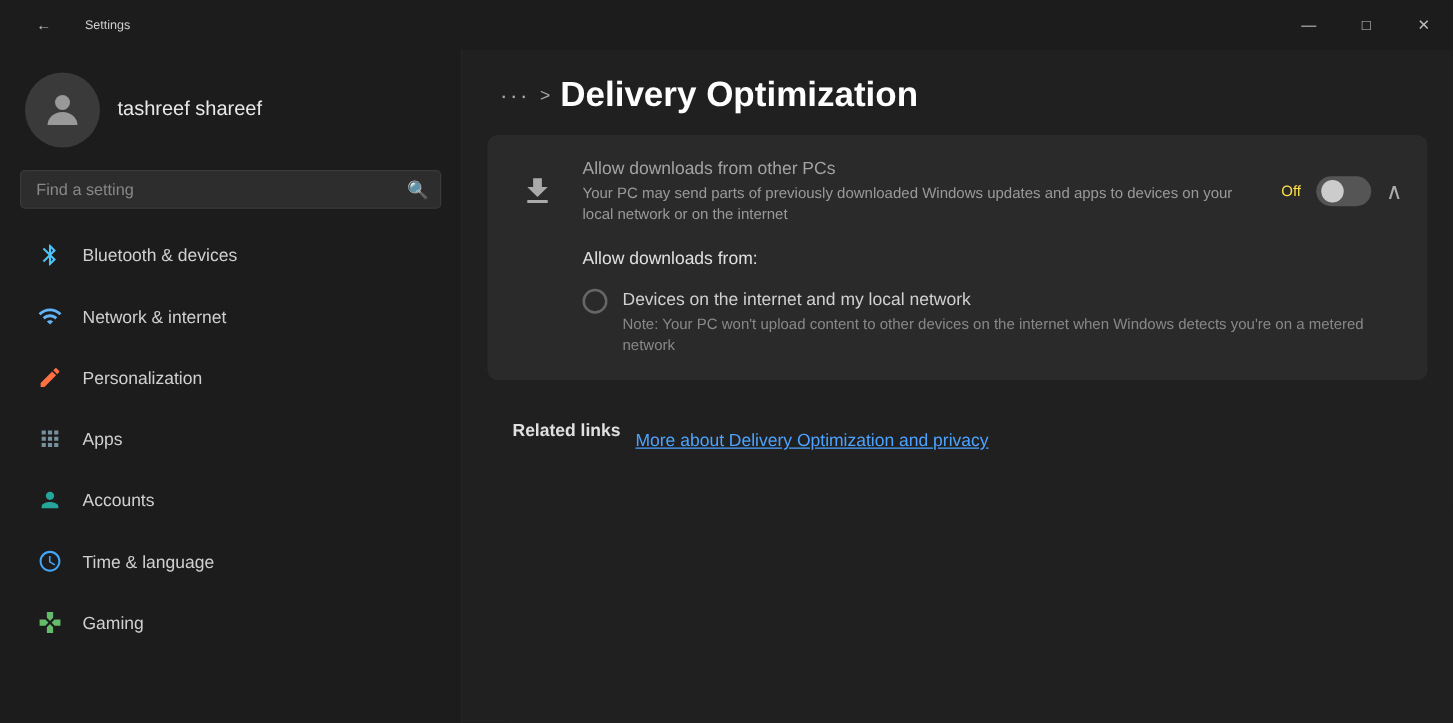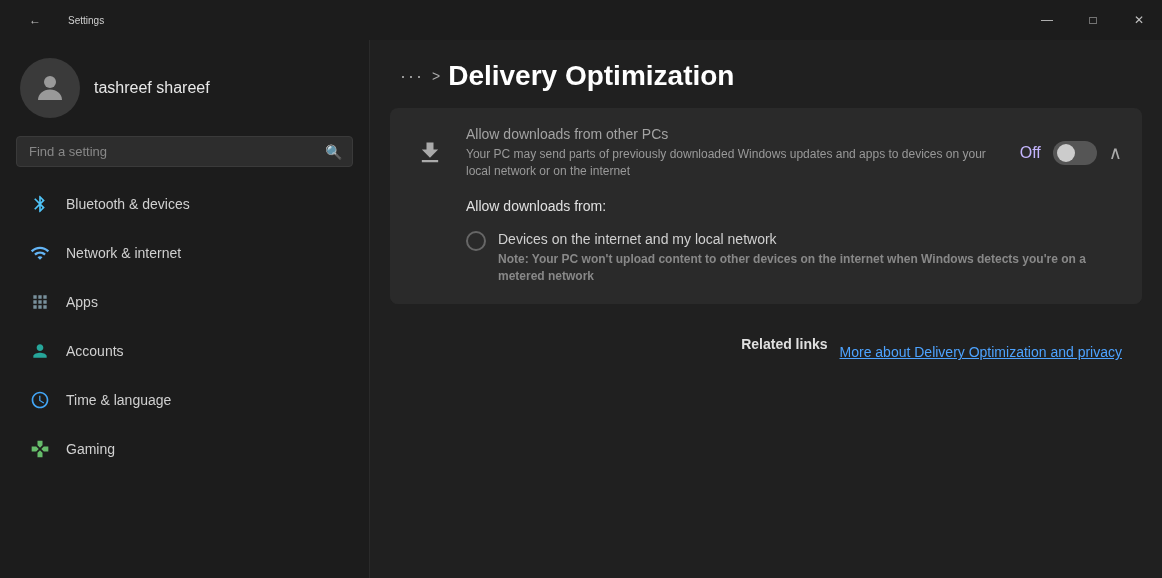--- a/index.html
+++ b/index.html
@@ -230,22 +230,22 @@
     }
 
     .card-right {
       display: flex;
       align-items: center;
       gap: 12px;
       flex-shrink: 0;
     }
 
     .toggle-label {
-      font-size: 16px;
-      color: #c4b5fd;
+      font-size: 12px;
+      color: #fde047;
     }
 
     
     .toggle {
       position: relative;
       width: 44px;
       height: 24px;
     }
     .toggle-track {
       position: absolute;
@@ -312,30 +312,28 @@
     .radio-label {
       font-size: 14px;
       color: #d0d0d0;
       line-height: 1.3;
     }
     .radio-sublabel {
       font-size: 12px;
       color: #888;
       margin-top: 3px;
       line-height: 1.4;
-      font-weight: bold;
     }
 
     
     .related-links {
       padding: 12px 20px;
       display: flex;
       align-items: center;
       gap: 12px;
-      justify-content: flex-end;
     }
     .related-label {
       font-size: 14px;
       font-weight: 600;
       color: #e0e0e0;
     }
     .related-link {
       font-size: 14px;
       color: #4da3ff;
       text-decoration: underline;
@@ -394,20 +392,28 @@
 
       <div class="nav-item">
         <div class="nav-icon">
           <svg width="20" height="20" viewBox="0 0 24 24" fill="#64b5f6">
             <path d="M1 9l2 2c4.97-4.97 13.03-4.97 18 0l2-2C16.93 2.93 7.08 2.93 1 9zm8 8l3 3 3-3c-1.65-1.66-4.34-1.66-6 0zm-4-4l2 2c2.76-2.76 7.24-2.76 10 0l2-2C15.14 9.14 8.87 9.14 5 13z"></path>
           </svg>
         </div>
         <span class="nav-label">Network &amp; internet</span>
       </div>
 
+      <div class="nav-item">
+        <div class="nav-icon">
+          <svg width="20" height="20" viewBox="0 0 24 24" fill="#ff7043">
+            <path d="M3 17.25V21h3.75L17.81 9.94l-3.75-3.75L3 17.25zM20.71 7.04c.39-.39.39-1.02 0-1.41l-2.34-2.34c-.39-.39-1.02-.39-1.41 0l-1.83 1.83 3.75 3.75 1.83-1.83z"></path>
+          </svg>
+        </div>
+        <span class="nav-label">Personalization</span>
+      </div>
 
       <div class="nav-item">
         <div class="nav-icon">
           <svg width="20" height="20" viewBox="0 0 24 24" fill="#78909c">
             <path d="M4 8h4V4H4v4zm6 12h4v-4h-4v4zm-6 0h4v-4H4v4zm0-6h4v-4H4v4zm6 0h4v-4h-4v4zm6-10v4h4V4h-4zm-6 4h4V4h-4v4zm6 6h4v-4h-4v4zm0 6h4v-4h-4v4z"></path>
           </svg>
         </div>
         <span class="nav-label">Apps</span>
       </div>
 

